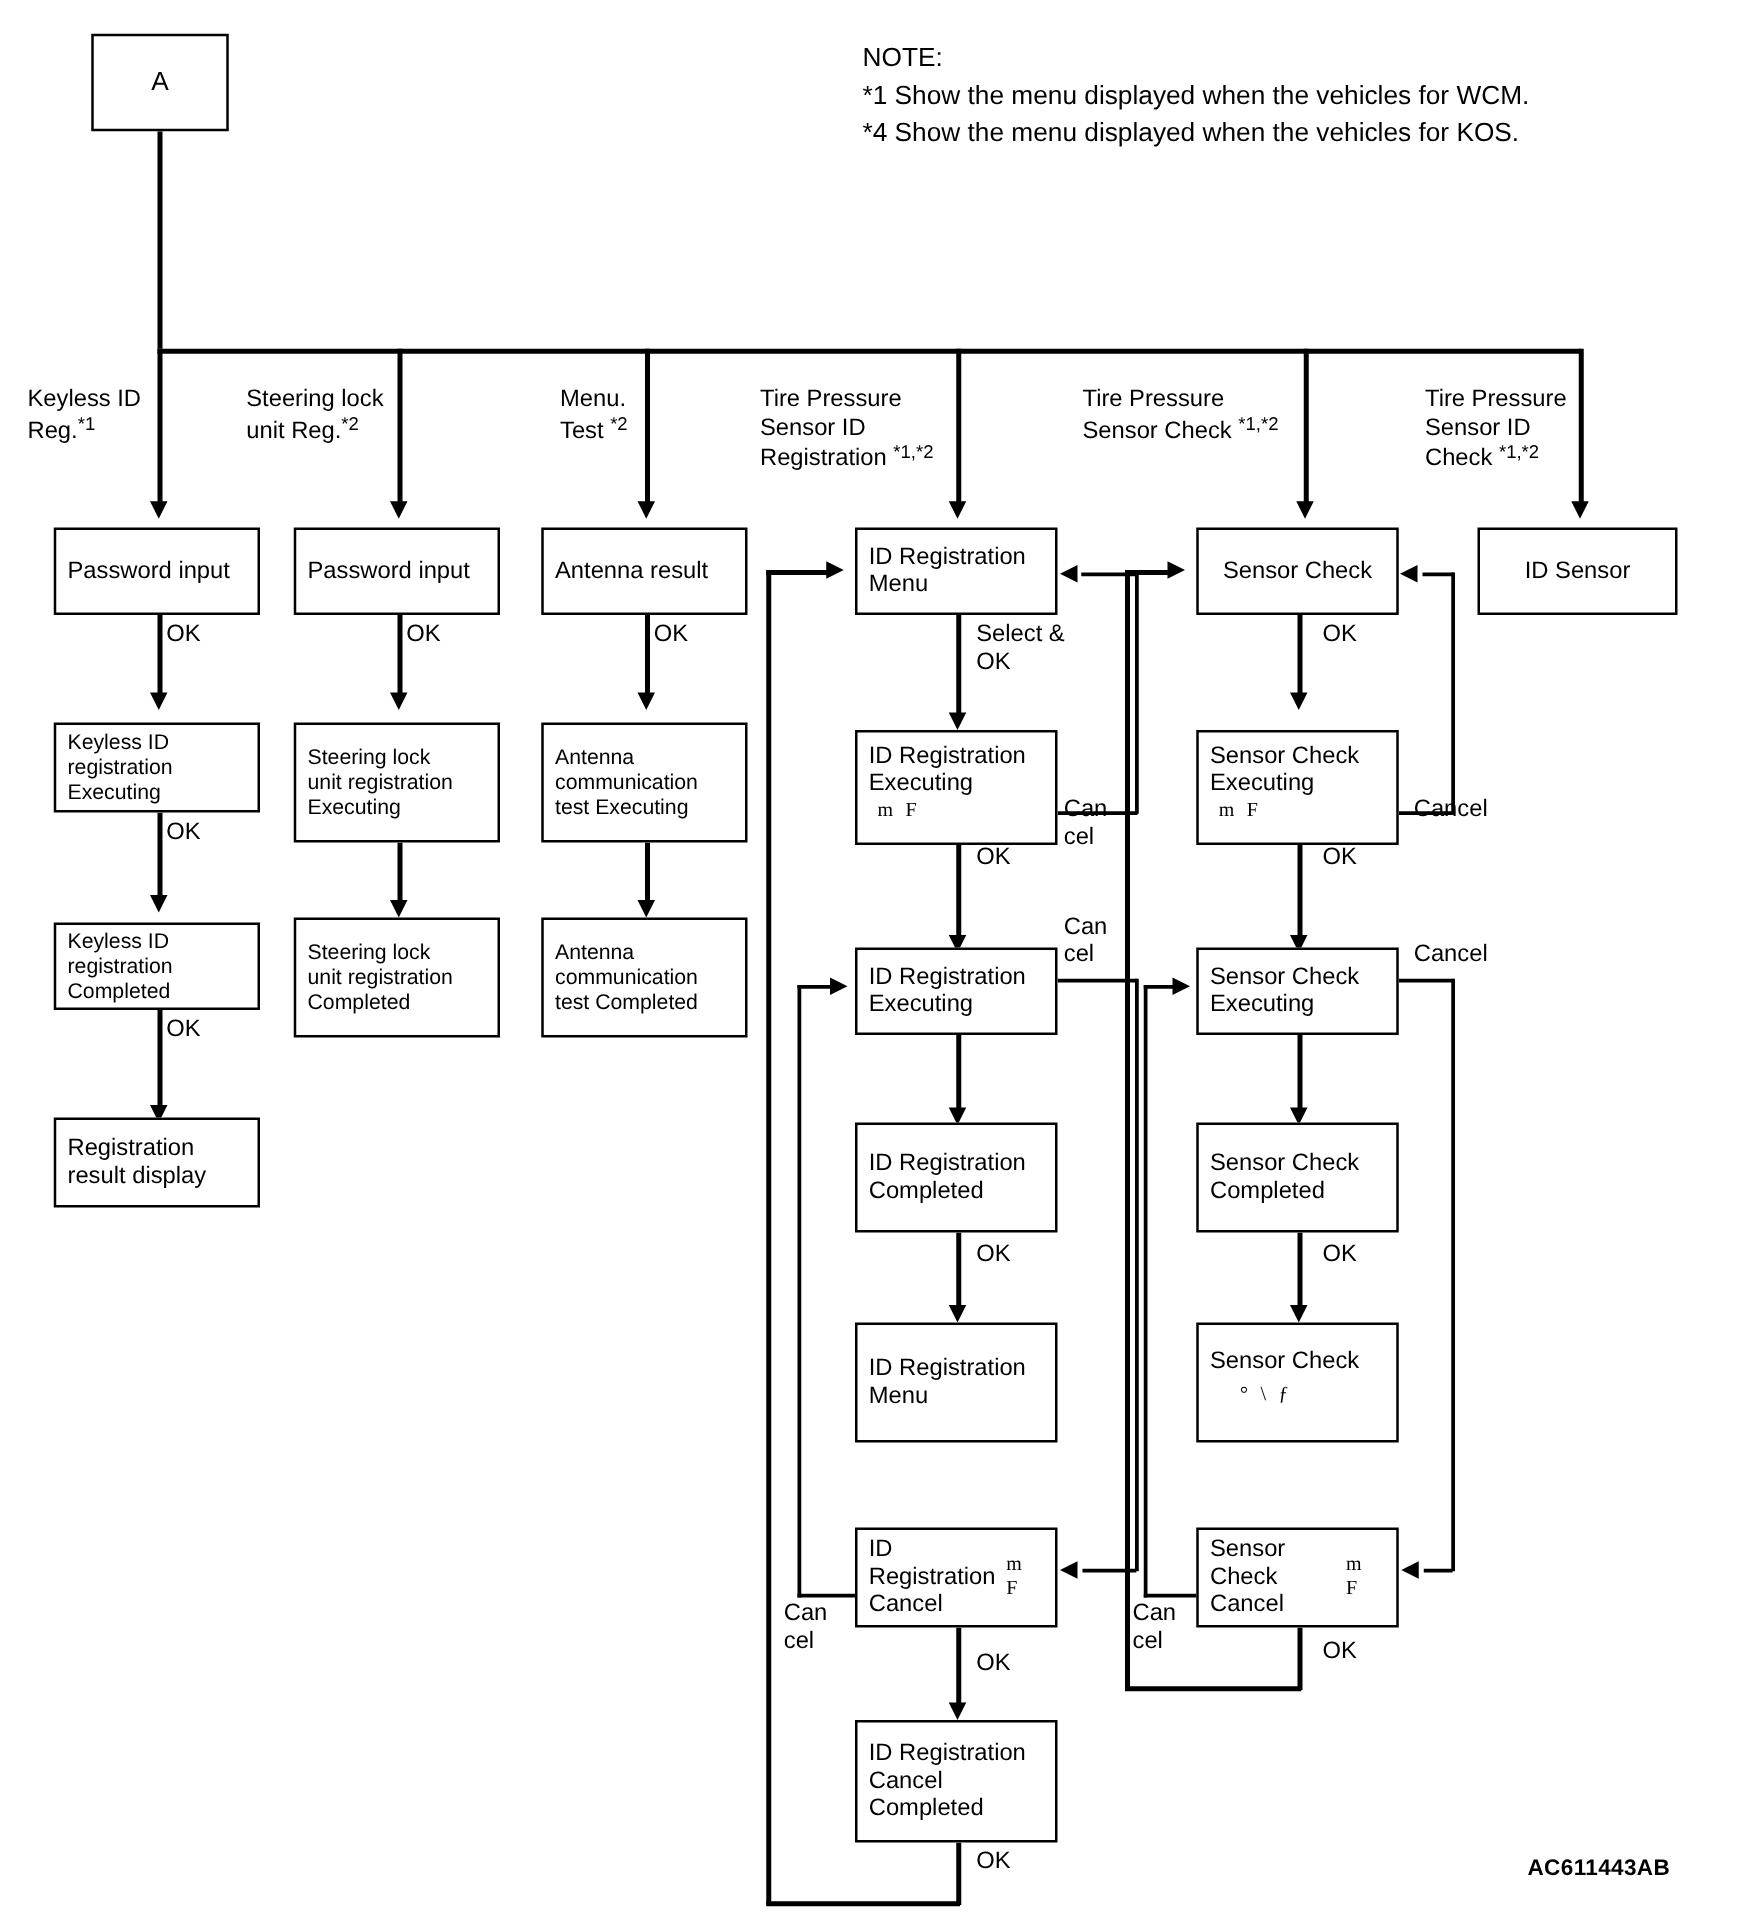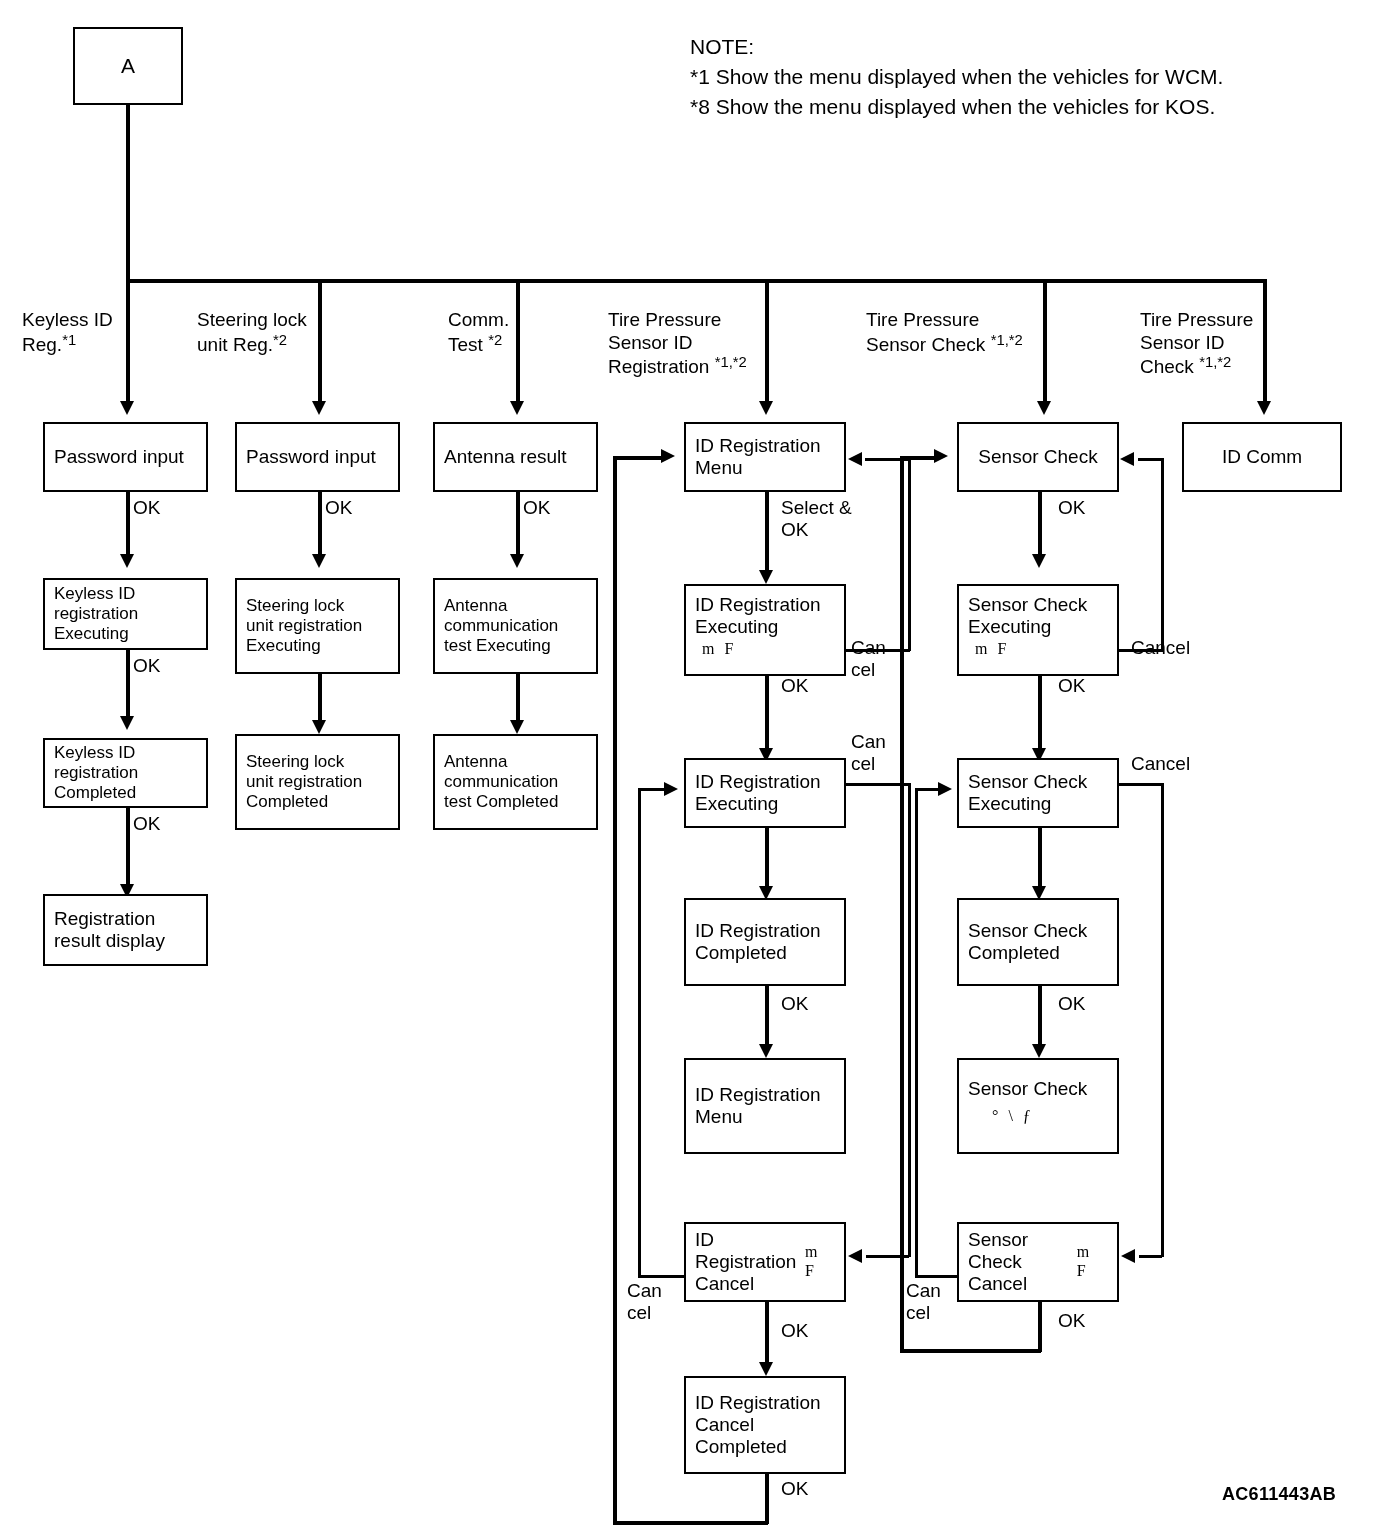--- a/index.html
+++ b/index.html
@@ -76,21 +76,21 @@
 <body>
 
 <div id="canvas">
 
   <div class="box center" style="left:73px; top:27px; width:110px; height:78px; font-size:21px;">A</div>
 
   <div class="ln thick v" style="left:126px; top:105px; height:174px;"></div>
 
   <div class="txt note" style="left:690px; top:33px;">NOTE:</div>
   <div class="txt note" style="left:690px; top:63px;">*1 Show the menu displayed when the vehicles for WCM.</div>
-  <div class="txt note" style="left:690px; top:93px;">*8 Show the menu displayed when the vehicles for KOS.</div>
+  <div class="txt note" style="left:690px; top:93px;">*4 Show the menu displayed when the vehicles for KOS.</div>
 
   <div class="ln thick h" style="left:126px; top:279px; width:1139px;"></div>
 
   <div class="ln thick v" style="left:126px; top:279px; height:126px;"></div>
   <div class="ar down" style="left:120px; top:401px;"></div>
 
   <div class="ln thick v" style="left:318px; top:279px; height:126px;"></div>
   <div class="ar down" style="left:312px; top:401px;"></div>
 
   <div class="ln thick v" style="left:516px; top:279px; height:126px;"></div>
@@ -107,21 +107,21 @@
 
   <div class="txt" style="left:22px; top:287px;">
     <span>Keyless ID
 Reg.</span><span class="sup">*1</span>
   </div>
   <div class="txt" style="left:197px; top:287px;">
     <span>Steering lock
 unit Reg.</span><span class="sup">*2</span>
   </div>
   <div class="txt" style="left:448px; top:287px;">
-    <span>Comm.
+    <span>Menu.
 Test </span><span class="sup">*2</span>
   </div>
   <div class="txt" style="left:608px; top:287px;">
     <span>Tire Pressure
 Sensor ID
 Registration </span><span class="sup">*1,*2</span>
   </div>
   <div class="txt" style="left:866px; top:287px;">
     <span>Tire Pressure
 Sensor Check </span><span class="sup">*1,*2</span>
@@ -308,17 +308,17 @@
   <div class="txt" style="left:906px; top:1280px;">Can
 cel</div>
 
   <div class="ln thick v" style="left:1038px; top:1302px; height:50px;"></div>
   <div class="ln thick h" style="left:900px; top:1349px; width:141px;"></div>
   <div class="ln thick v" style="left:900px; top:456px; height:895px;"></div>
   <div class="ln thick h" style="left:900px; top:456px; width:38px;"></div>
   <div class="ar right" style="left:934px; top:449px;"></div>
   <div class="txt" style="left:1058px; top:1310px;">OK</div>
 
-  <div class="box center" style="left:1182px; top:422px; width:160px; height:70px;">ID Comm</div>
+  <div class="box center" style="left:1182px; top:422px; width:160px; height:70px;">ID Sensor</div>
 
   <div class="txt code" style="left:1222px; top:1484px;">AC611443AB</div>
 
 </div>
 
 </body></html>

